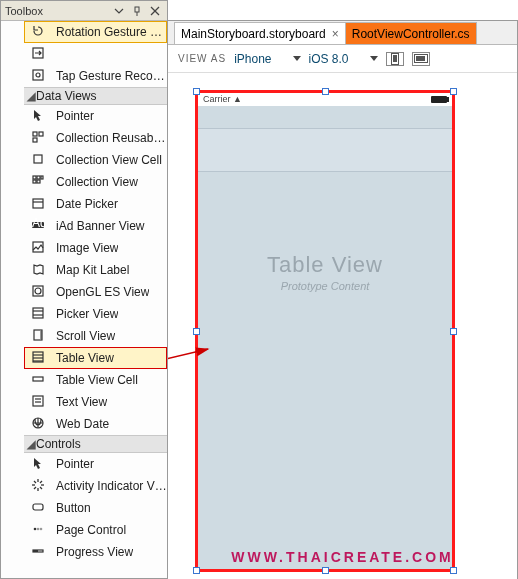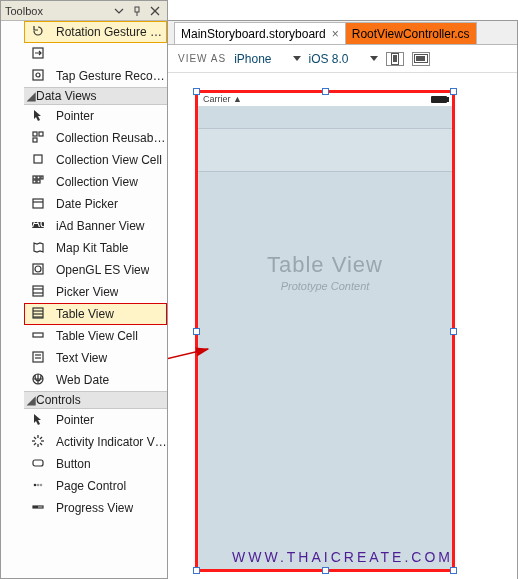--- a/index.html
+++ b/index.html
@@ -49,21 +49,21 @@
 .proto-content { flex:1; display:flex; flex-direction:column; align-items:center; justify-content:flex-start; padding-top:80px; }
 .proto-title { font-size:22px; color:#9aa6ae; letter-spacing:1px; }
 .proto-sub { font-size:11px; color:#9aa6ae; font-style:italic; margin-top:2px; }
 
 
 .handle { position:absolute; width:7px; height:7px; background:#fff; border:1px solid #3a76d0; }
 
 
 .drag-arrow { position:absolute; pointer-events:none; }
 
-.watermark { position:absolute; bottom:20px; left:50%; transform:translateX(-50%); font-size:14px; letter-spacing:3px; color:#4c1d95; }
+.watermark { position:absolute; bottom:20px; left:50%; transform:translateX(-50%); font-size:14px; letter-spacing:3px; color:#be185d;font-weight:bold; }
 .bottom-strip { height:14px; background:#e8e8e8; border-top:1px solid #ccc; position:relative; }
 .bottom-strip .sq { position:absolute; left:120px; top:0; width:14px; height:14px; background:#6fae4a; display:flex; align-items:center; justify-content:center; color:#fff; font-size:9px; font-weight:bold; }
 
 </style>
 </head>
 <body>
 
 <div class="toolbox">
   <div class="toolbox-titlebar">
     <span class="title">Toolbox</span>
@@ -169,43 +169,61 @@
           <svg viewBox="0 0 14 14">
             <rect x="1" y="4" width="12" height="6" rx="1" fill="#333"></rect>
             <text x="7" y="9" text-anchor="middle" font-size="5" fill="#fff">iAd</text>
           </svg>
         </span>
         <span class="tb-label">iAd Banner View</span>
       </div>
       <div class="tb-item">
         <span class="tb-icon">
           <svg viewBox="0 0 14 14">
+            <rect x="2" y="2" width="10" height="10" stroke="#333" stroke-width="1.2" fill="none"></rect>
+            <path d="M2 10l3-3 2 2 3-4 2 3" stroke="#333" stroke-width="1.2" fill="none"></path>
+          </svg>
+        </span>
+        <span class="tb-label">Image View</span>
+      </div>
+      <div class="tb-item">
+        <span class="tb-icon">
+          <svg viewBox="0 0 14 14">
             <path d="M3 3l3 1 3-1 3 1v8l-3-1-3 1-3-1z" stroke="#333" stroke-width="1.2" fill="none"></path>
           </svg>
         </span>
-        <span class="tb-label">Map Kit Table</span>
+        <span class="tb-label">Map Kit Label</span>
       </div>
       <div class="tb-item">
         <span class="tb-icon">
           <svg viewBox="0 0 14 14">
             <rect x="2" y="2" width="10" height="10" stroke="#333" stroke-width="1.2" fill="none"></rect>
             <circle cx="7" cy="7" r="3" stroke="#333" stroke-width="1.2" fill="none"></circle>
           </svg>
         </span>
         <span class="tb-label">OpenGL ES View</span>
       </div>
       <div class="tb-item">
         <span class="tb-icon">
           <svg viewBox="0 0 14 14">
             <rect x="2" y="2" width="10" height="10" stroke="#333" stroke-width="1.2" fill="none"></rect>
             <line x1="2" y1="5" x2="12" y2="5" stroke="#333" stroke-width="1.2" fill="none"></line>
             <line x1="2" y1="9" x2="12" y2="9" stroke="#333" stroke-width="1.2" fill="none"></line>
           </svg>
         </span>
         <span class="tb-label">Picker View</span>
+      </div>
+      <div class="tb-item">
+        <span class="tb-icon">
+          <svg viewBox="0 0 14 14">
+            <rect x="3" y="2" width="8" height="10" stroke="#333" stroke-width="1.2" fill="none"></rect>
+            <line x1="10" y1="3" x2="10" y2="11" stroke="#333"></line>
+          </svg>
+        </span>
+        <span class="tb-label">Scroll View</span>
       </div>
       <div class="tb-item highlight">
         <span class="tb-icon">
           <svg viewBox="0 0 14 14">
             <rect x="2" y="2" width="10" height="10" stroke="#333" stroke-width="1.2" fill="none"></rect>
             <line x1="2" y1="5" x2="12" y2="5" stroke="#333" stroke-width="1.2" fill="none"></line>
             <line x1="2" y1="8" x2="12" y2="8" stroke="#333" stroke-width="1.2" fill="none"></line>
             <line x1="2" y1="11" x2="12" y2="11" stroke="#333" stroke-width="1.2" fill="none"></line>
           </svg>
         </span>

